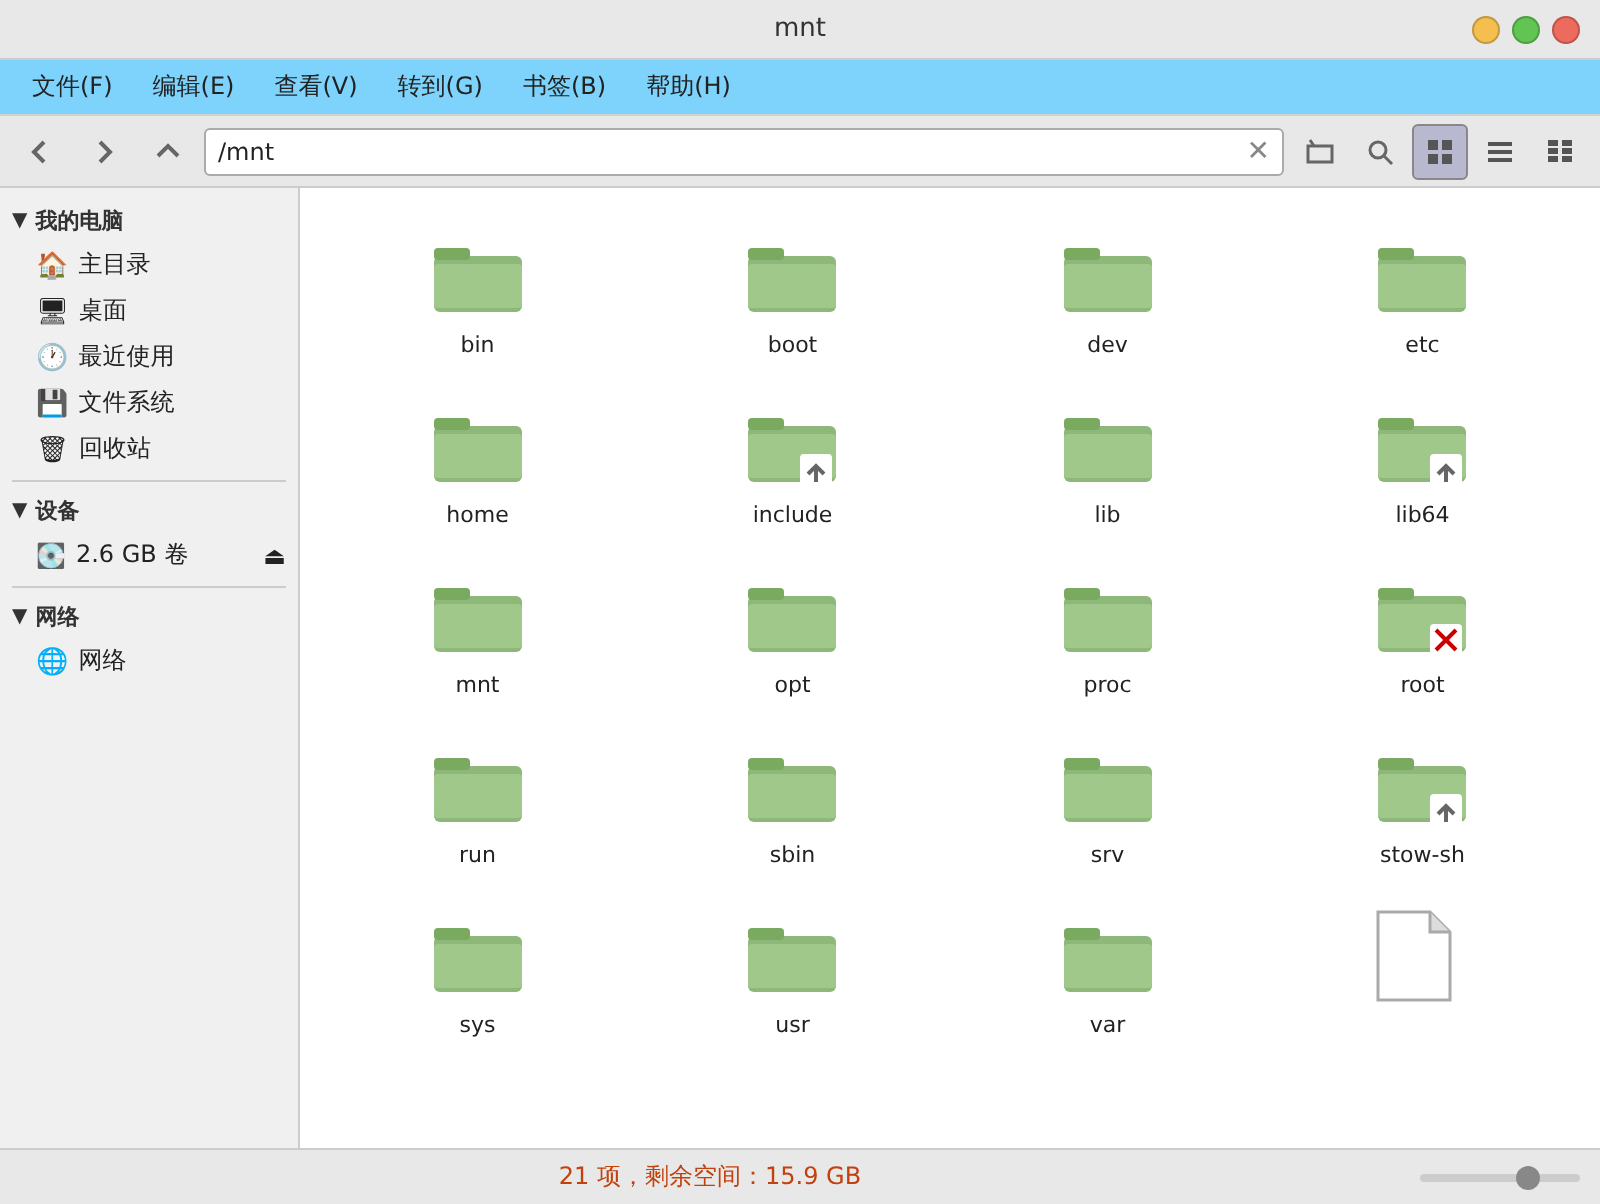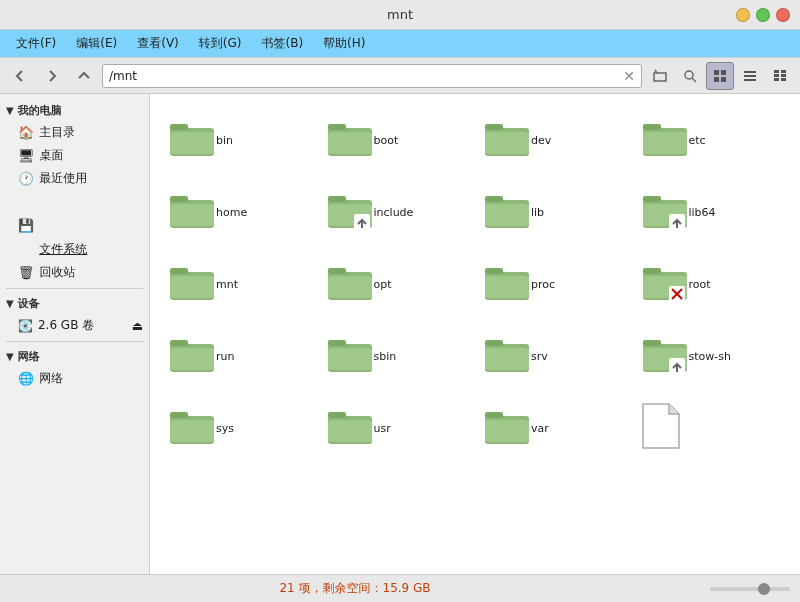--- a/index.html
+++ b/index.html
@@ -156,21 +156,21 @@
       overflow-y: auto;
       padding: 10px;
     }
     .file-grid {
       display: grid;
       grid-template-columns: repeat(4, 1fr);
       gap: 0;
     }
     .file-item {
       display: flex;
-      flex-direction: row;
+      flex-direction: column;
       align-items: center;
       padding: 10px 8px;
       cursor: pointer;
       border-radius: 4px;
       min-width: 80px;
     }
     .file-icon { width: 48px; height: 48px; margin-bottom: 4px; position: relative; }
     .file-label { font-size: 11px; color: #222; text-align: center; word-break: break-all; }
 
     
@@ -302,21 +302,21 @@
     <div class="sidebar-item">
       <span class="s-icon">🖥</span>
       <span>桌面</span>
     </div>
     <div class="sidebar-item">
       <span class="s-icon">🕐</span>
       <span>最近使用</span>
     </div>
     <div class="sidebar-item">
       <span class="s-icon">💾</span>
-      <span style="text-decoration:underline;margin-top:48px;">文件系统</span>
+      <span style="">文件系统</span>
     </div>
     <div class="sidebar-item">
       <span class="s-icon">🗑</span>
       <span>回收站</span>
     </div>
 
     <div class="sidebar-divider"></div>
 
     <div class="sidebar-section-header">
       <span class="arrow">▼</span>

